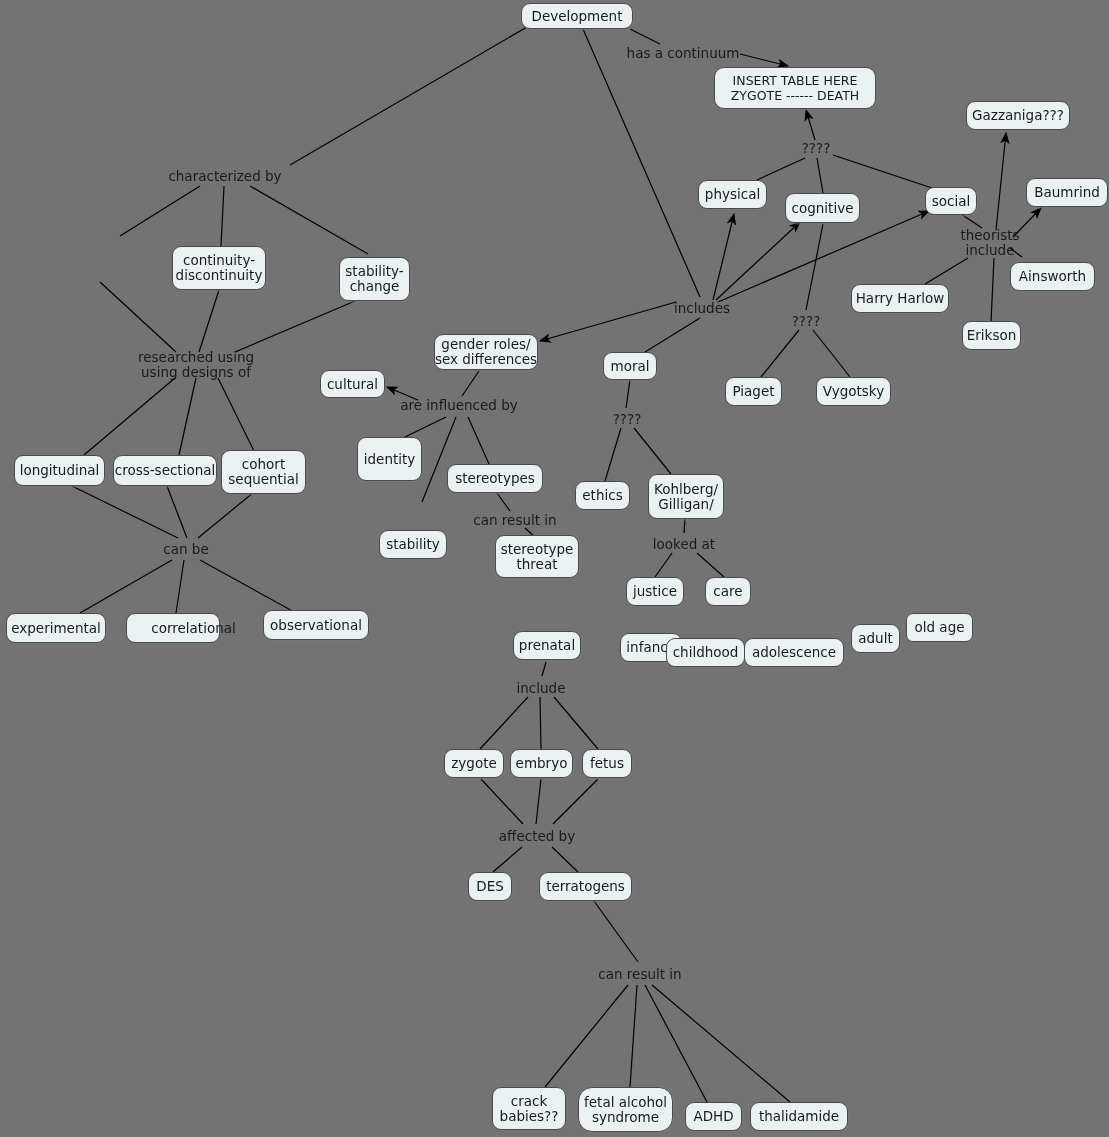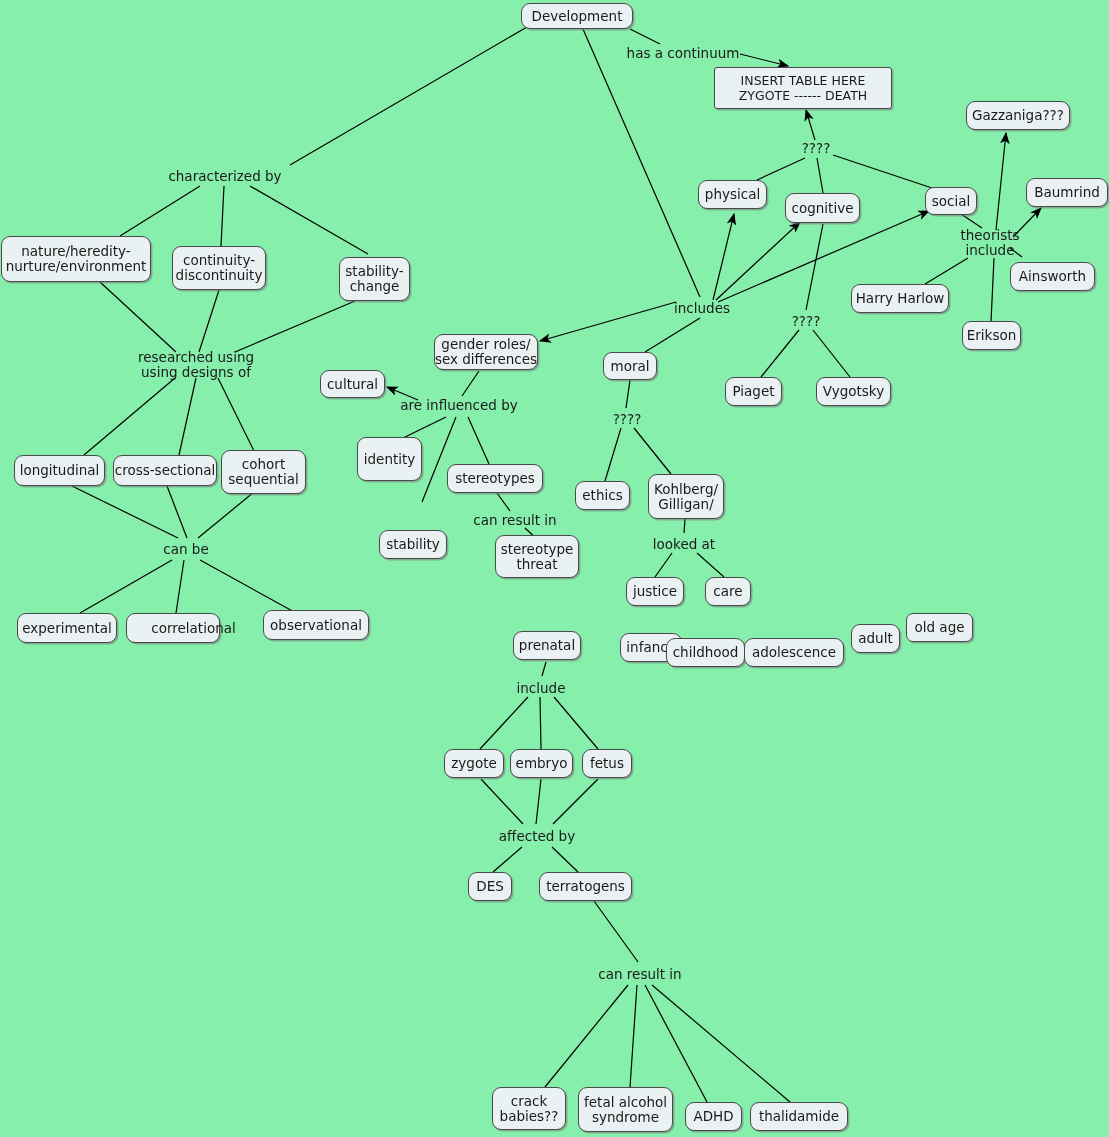--- a/index.html
+++ b/index.html
@@ -8,21 +8,21 @@
     padding: 0;
     background: #ffffff;
   }
   body {
     font-family: "DejaVu Sans", sans-serif;
   }
   #map {
     position: relative;
     width: 1109px;
     height: 1137px;
-    background: #86efac;
+    background: #737373;
     overflow: hidden;
   }
   #edges {
     position: absolute;
     left: 0;
     top: 0;
     width: 1109px;
     height: 1137px;
     pointer-events: none;
   }
@@ -171,36 +171,34 @@
       <line x1="594" y1="901" x2="638" y2="962"></line>
 
       <line x1="628" y1="985" x2="545" y2="1087"></line>
       <line x1="637" y1="985" x2="630" y2="1087"></line>
       <line x1="645" y1="985" x2="707" y2="1102"></line>
       <line x1="652" y1="985" x2="790" y2="1102"></line>
     </g>
   </svg>
 
   <div class="node" style="left:521px; top:3px; width:112px; height:26px;">Development</div>
-  <div class="node plain" style="left:714px; top:67px; width:178px; height:42px; font-size:12.5px;">INSERT TABLE HERE
+  <div class="node plain" style="left:714px; top:67px; width:162px; height:42px; font-size:12.5px;border-radius:10px;">INSERT TABLE HERE
 ZYGOTE ------ DEATH</div>
 
-  <div class="node" style="left:1px; top:236px; width:150px; height:46px;">nature/heredity-
-nurture/environment</div>
   <div class="node" style="left:172px; top:246px; width:94px; height:44px;">continuity-
 discontinuity</div>
   <div class="node" style="left:339px; top:257px; width:71px; height:44px;">stability-
 change</div>
 
   <div class="node" style="left:14px; top:455px; width:91px; height:31px;">longitudinal</div>
   <div class="node" style="left:113px; top:455px; width:104px; height:31px;">cross-sectional</div>
   <div class="node" style="left:221px; top:450px; width:85px; height:44px;">cohort
 sequential</div>
 
-  <div class="node" style="left:6px; top:613px; width:100px; height:30px;margin-left:11px;">experimental</div>
+  <div class="node" style="left:6px; top:613px; width:100px; height:30px;">experimental</div>
   <div class="node" style="left:126px; top:613px; width:94px; height:30px;padding-left:48px;">correlational</div>
   <div class="node" style="left:263px; top:610px; width:106px; height:30px;">observational</div>
 
   <div class="node" style="left:434px; top:334px; width:104px; height:36px;">gender roles/
 sex differences</div>
   <div class="node" style="left:320px; top:370px; width:65px; height:28px;">cultural</div>
   <div class="node" style="left:357px; top:437px; width:65px; height:44px;">identity</div>
   <div class="node" style="left:379px; top:502px; width:68px; height:29px;margin-top:28px;">stability</div>
   <div class="node" style="left:447px; top:464px; width:96px; height:29px;">stereotypes</div>
   <div class="node" style="left:495px; top:535px; width:84px; height:43px;">stereotype
@@ -235,21 +233,21 @@
 
   <div class="node" style="left:444px; top:749px; width:60px; height:29px;">zygote</div>
   <div class="node" style="left:510px; top:749px; width:63px; height:29px;">embryo</div>
   <div class="node" style="left:582px; top:749px; width:50px; height:29px;">fetus</div>
 
   <div class="node" style="left:468px; top:872px; width:44px; height:29px;">DES</div>
   <div class="node" style="left:539px; top:872px; width:93px; height:29px;">terratogens</div>
 
   <div class="node" style="left:492px; top:1087px; width:74px; height:43px;">crack
 babies??</div>
-  <div class="node" style="left:578px; top:1087px; width:95px; height:45px;">fetal alcohol
+  <div class="node" style="left:578px; top:1087px; width:95px; height:45px;border-radius:14px;">fetal alcohol
 syndrome</div>
   <div class="node" style="left:685px; top:1102px; width:57px; height:29px;">ADHD</div>
   <div class="node" style="left:750px; top:1102px; width:98px; height:29px;">thalidamide</div>
 
   <div class="linklabel" style="left:683px; top:53px;">has a continuum</div>
   <div class="linklabel" style="left:225px; top:176px;">characterized by</div>
   <div class="linklabel" style="left:196px; top:365px;">researched using
 using designs of</div>
   <div class="linklabel" style="left:186px; top:549px;">can be</div>
   <div class="linklabel" style="left:702px; top:308px;">includes</div>

